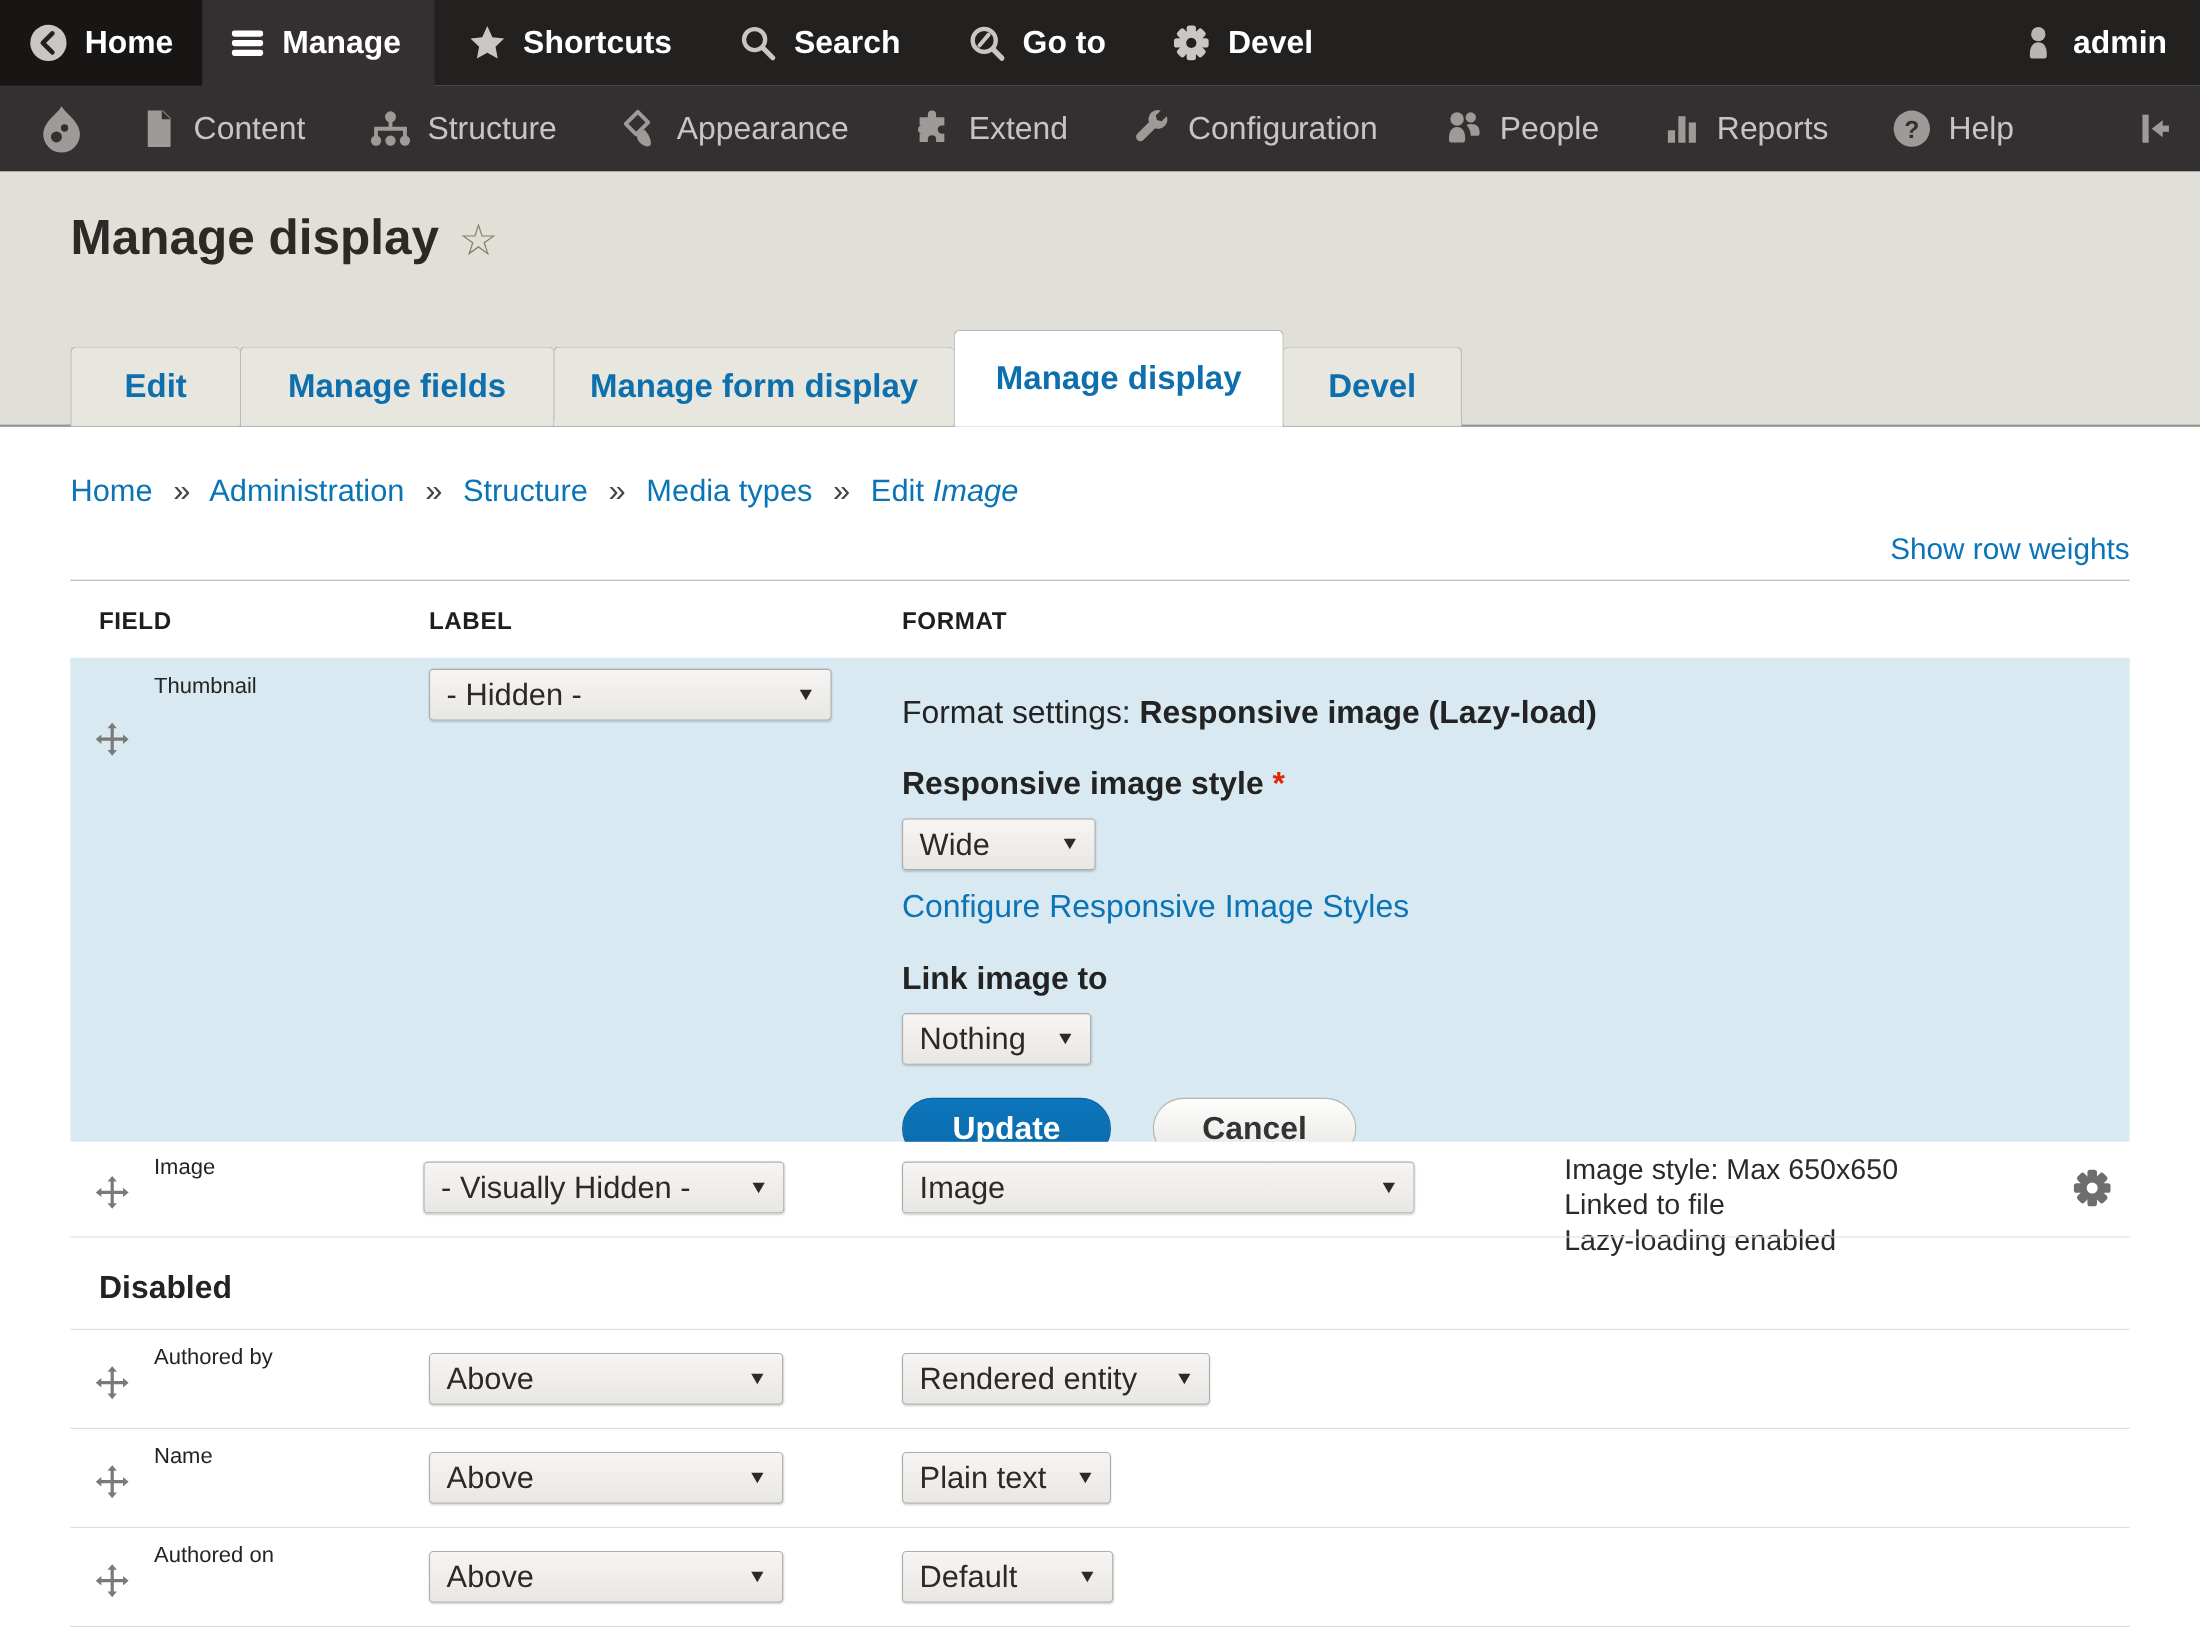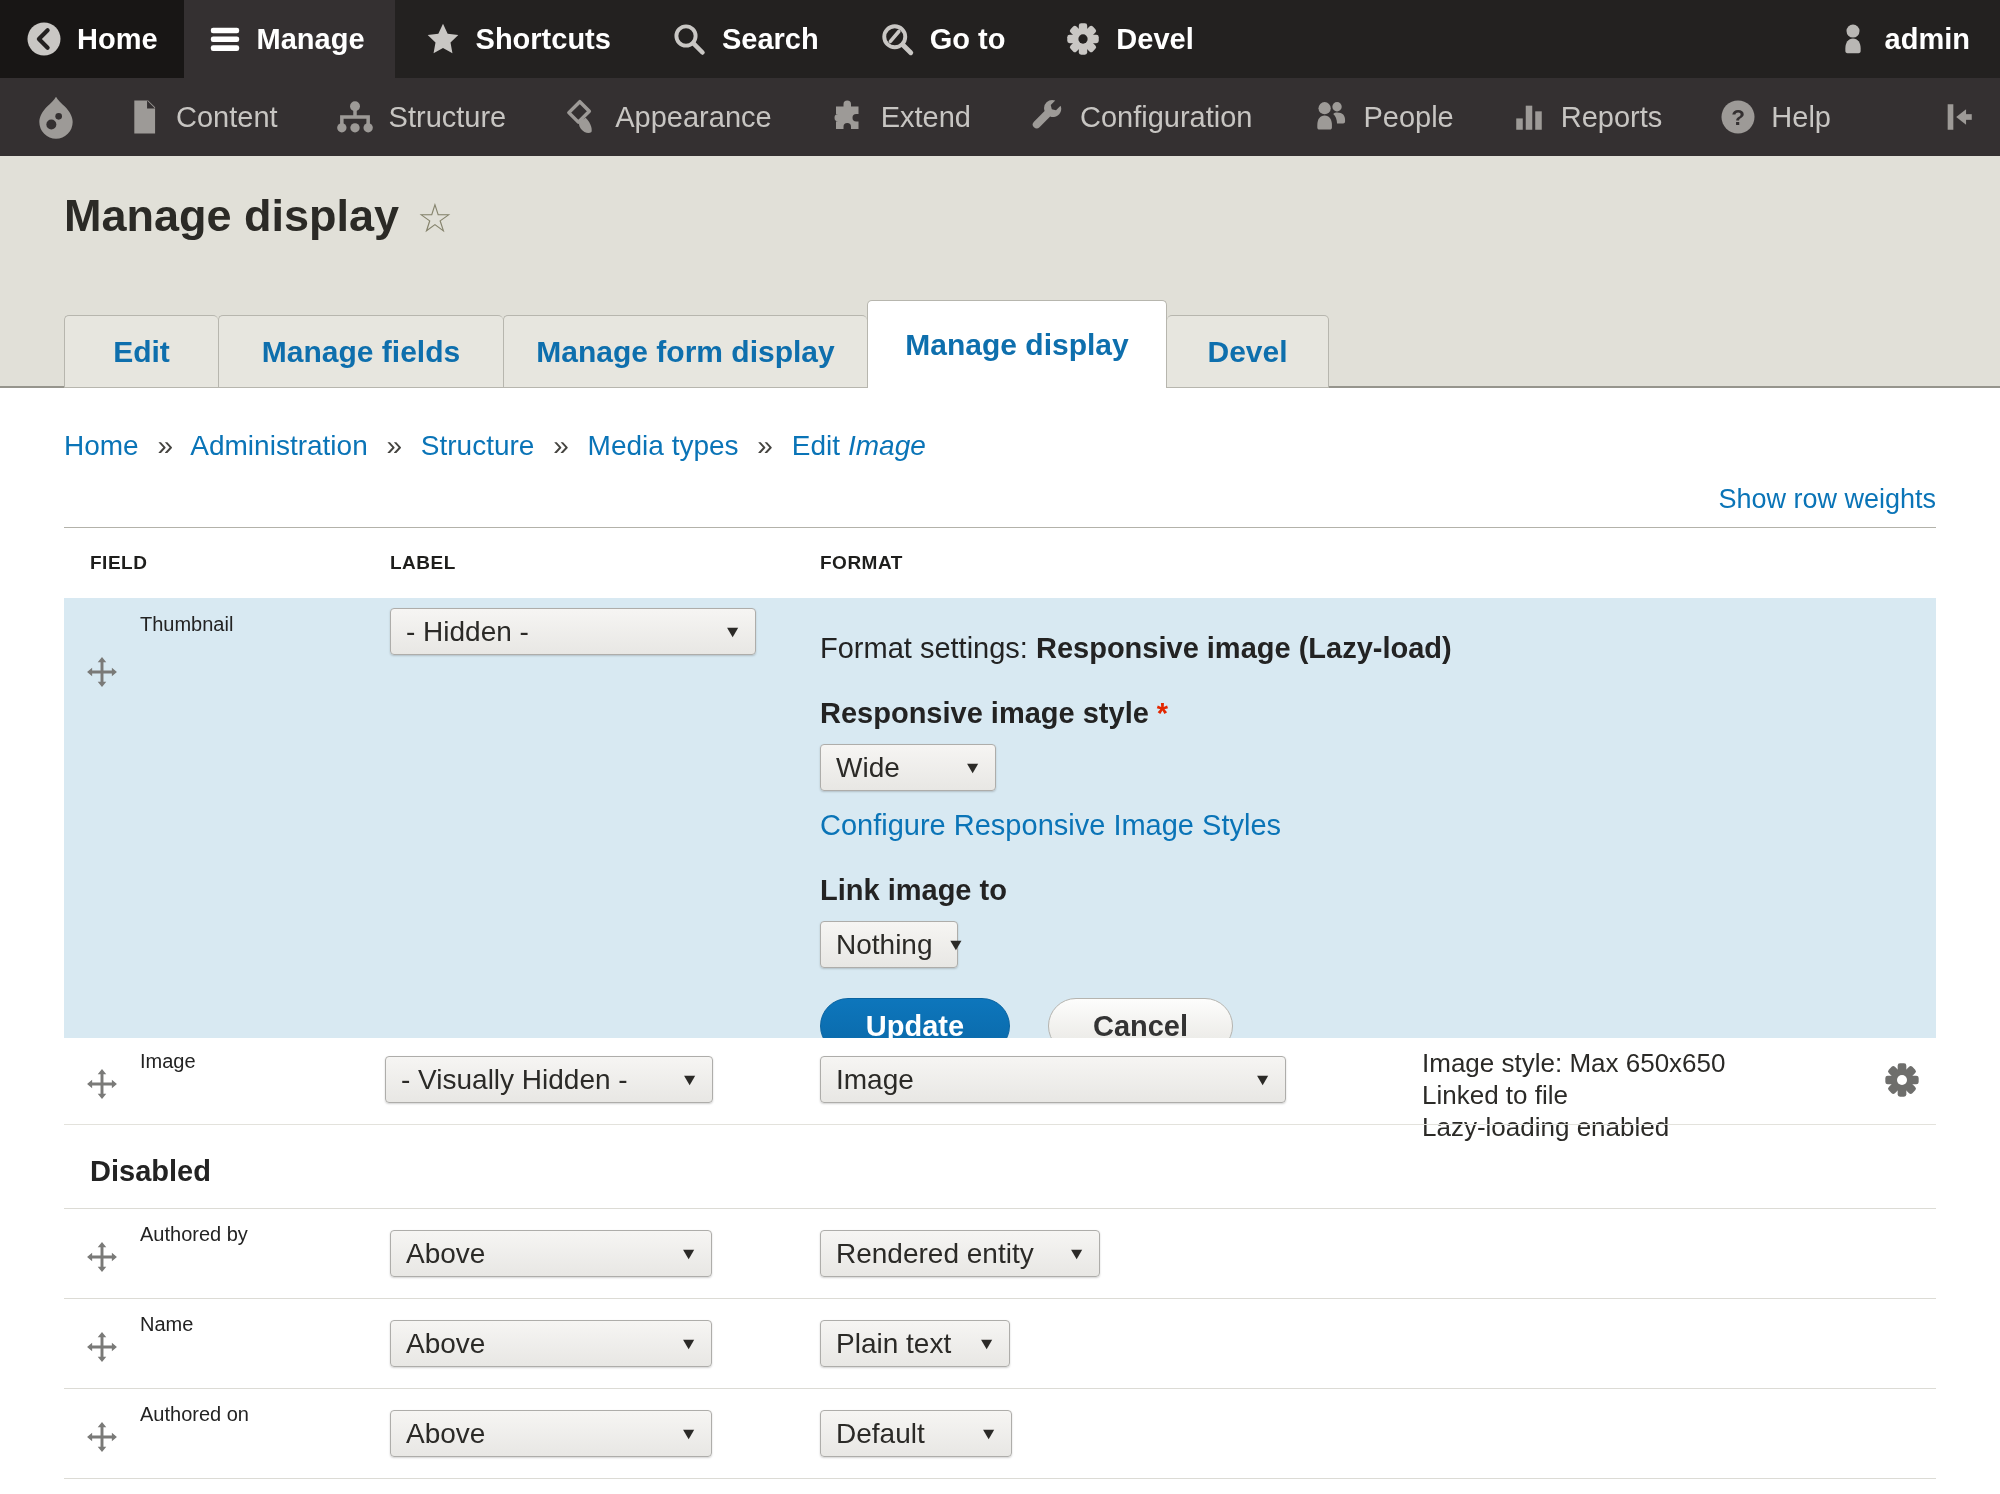--- a/index.html
+++ b/index.html
@@ -43,21 +43,21 @@
   
   .content { padding:0 64px; }
   .breadcrumb { padding-top:42px; font-size:28px; color:#3a3a38; }
   .crumb { color:#0a74b7; text-decoration:none; cursor:pointer; }
   .crumb-sep { margin:0 11px; color:#454440; }
   .crumb-i { font-style:italic; margin-left:8px; }
   .rowweights { text-align:right; font-size:27px; margin-top:22px; margin-bottom:12px; }
   .rowweights a { color:#0a74b7; text-decoration:none; cursor:pointer; }
   
   .dtable { border-top:1px solid #b3b2aa; }
-  .thead { position:relative; height:70px; font-size:19px; font-weight:bold; color:#1e1e1c; }
+  .thead { position:relative; height:70px; font-size:22px; font-weight:bold; color:#1e1e1c; }
   .thead span { position:absolute; top:24px; letter-spacing:0.5px; }
   .th-field { left:26px; } .th-label { left:326px; } .th-format { left:756px; }
   .row { position:relative; }
   .row-thumb { height:440px; background:#d8e9f2; }
   .row-image { height:86px; background:#ffffff; }
   .handle { position:absolute; left:22px; cursor:move; }
   .fname { position:absolute; left:76px; font-size:20px; color:#232323; }
   .sel { position:absolute; display:flex; align-items:center; justify-content:space-between;
          height:47px; padding:0 13px 0 15px; border:1px solid #aeadaa; border-radius:4px;
          background:linear-gradient(#f6f5f3,#e8e7e4); font-size:28px; color:#2b2a27;
@@ -344,21 +344,21 @@
         </div>
         <div class="fmt-style-label">
           <span>Responsive image style</span><span class="req">*</span>
         </div>
         <div class="sel sel-inline" style="width:176px">
           <span>Wide</span>
           <span class="sel-arrow">▼</span>
         </div>
         <a class="cfg-link">Configure Responsive Image Styles</a>
         <div class="link-label">Link image to</div>
-        <div class="sel sel-inline" style="width:138px">
+        <div class="sel sel-inline" style="width:172px">
           <span>Nothing</span>
           <span class="sel-arrow">▼</span>
         </div>
         <div class="btn-row">
           <button class="btn btn-primary">Update</button>
           <button class="btn btn-secondary">Cancel</button>
         </div>
       </div>
     </div>
 

